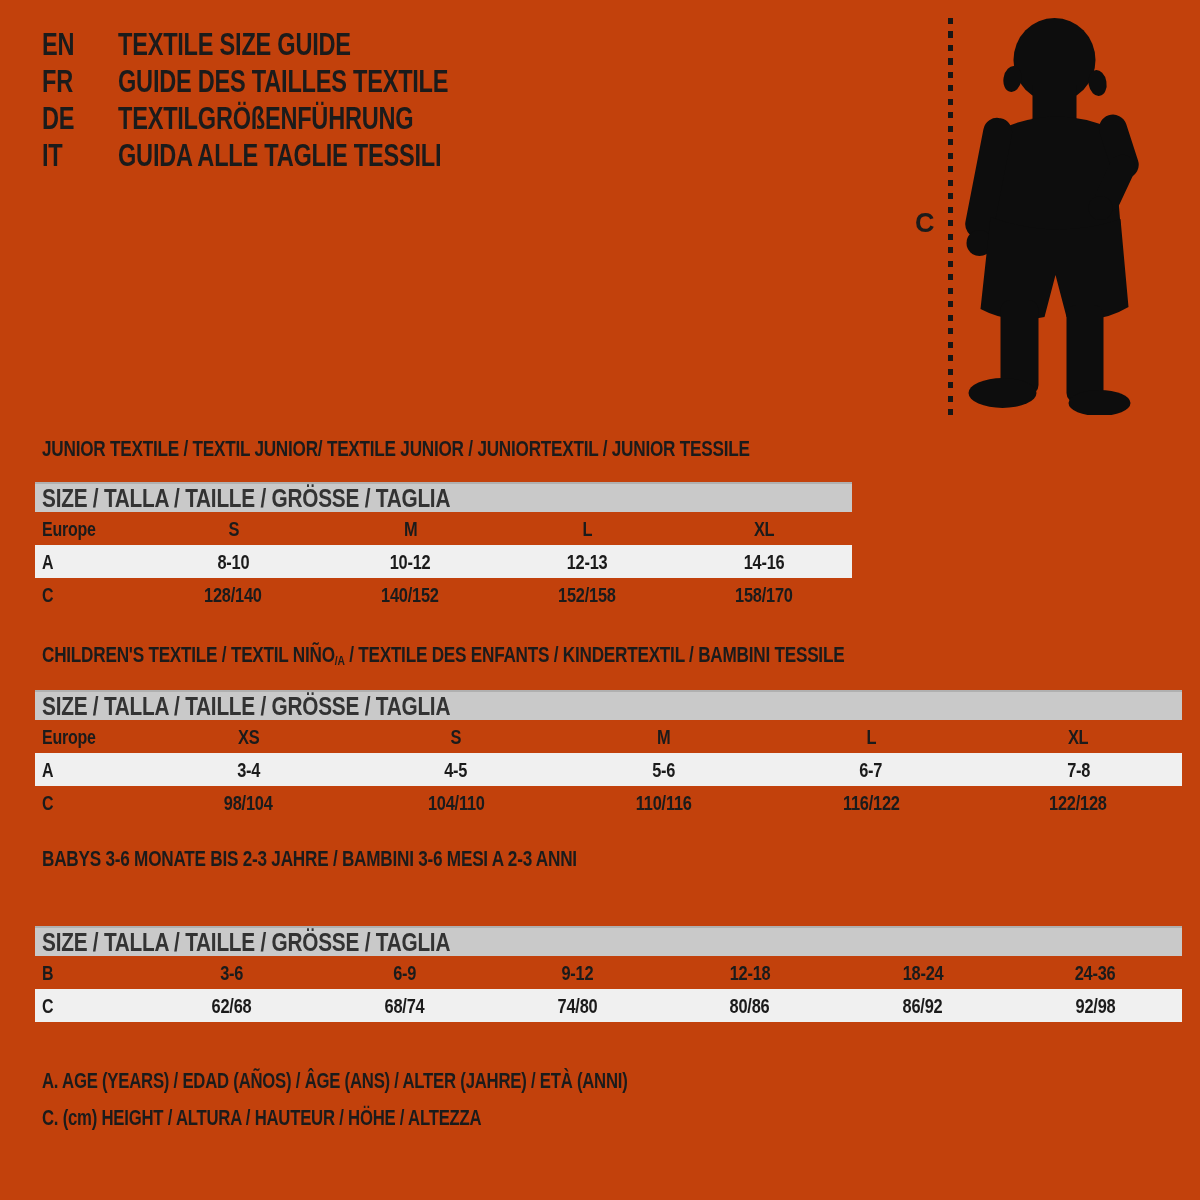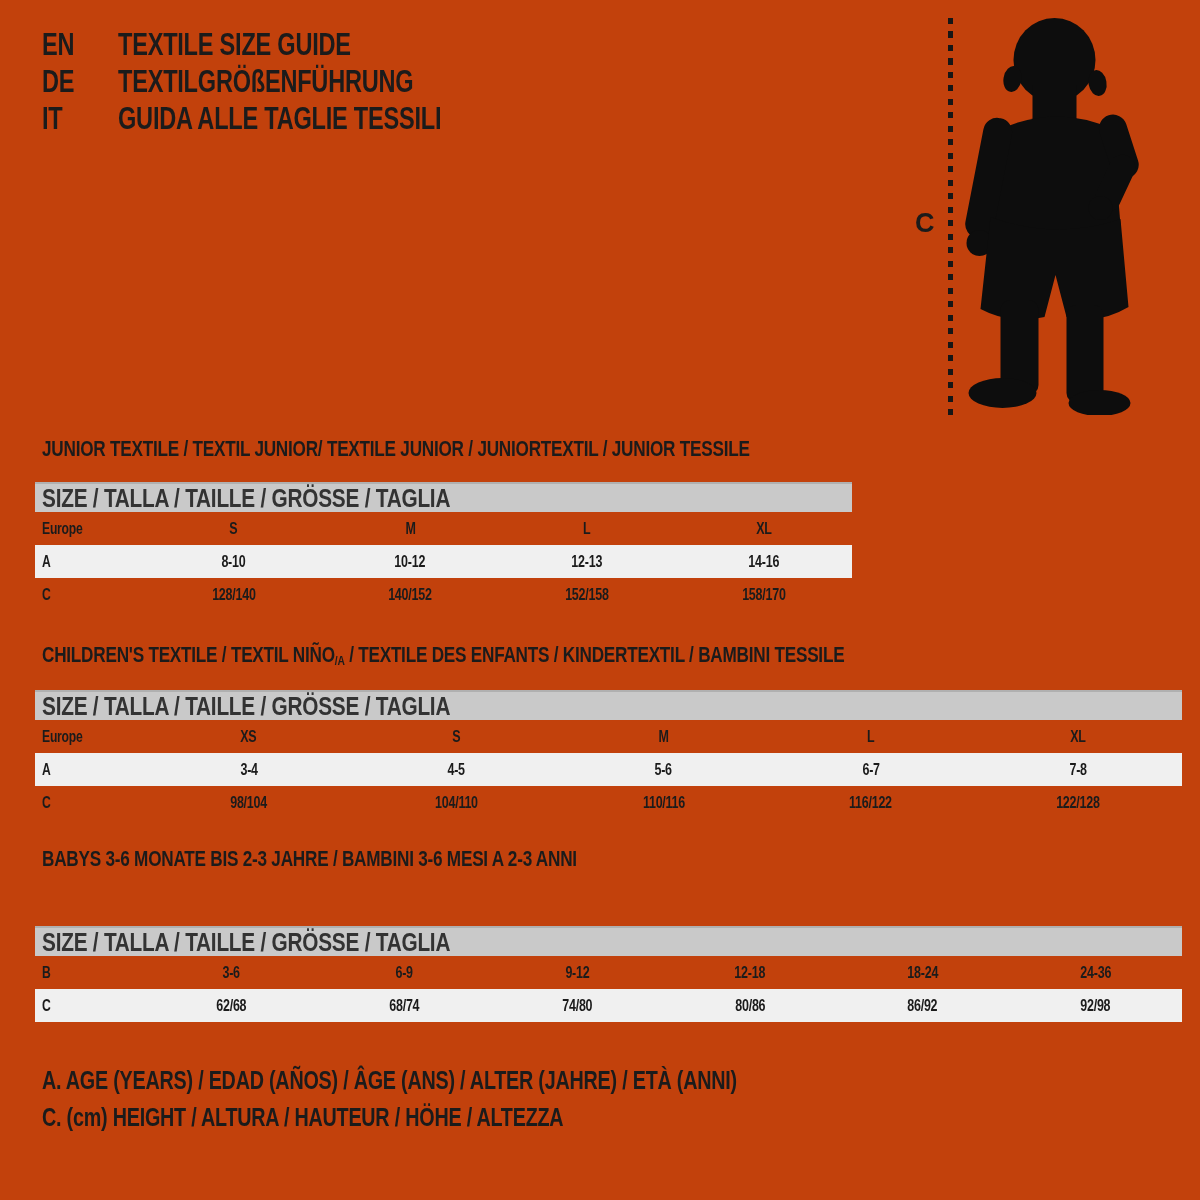--- a/index.html
+++ b/index.html
@@ -43,38 +43,42 @@
   .title-line{display:block;height:36px;}
 
   
   .tbl{position:absolute;left:35px;}
   .tbl-head{
     height:30px;display:flex;align-items:center;padding-left:7px;box-sizing:border-box;
     background:var(--table-header-bg);border-top:2px solid #b0b0b0;color:#333;
     font-size:26px;font-weight:700;
   }
   .tbl-head .cond{transform:scaleX(0.8);}
-  .tbl-row{display:flex;height:33px;align-items:center;font-size:16px;font-weight:700;}
+  .tbl-row{display:flex;height:33px;align-items:center;font-size:21px;font-weight:700;}
   .tbl-row.shade{background:var(--row-shade-bg);}
   .tbl-label{width:110px;flex:none;padding-left:7px;box-sizing:border-box;}
   .tbl-cell{flex:1 1 0;text-align:center;overflow:visible;}
 
   
   .legend{position:absolute;left:42px;top:1062px;}
-  .legend-line{height:37px;font-size:26px;font-weight:700;display:flex;align-items:center;}
+  .legend-line{height:37px;font-size:22px;font-weight:700;display:flex;align-items:center;}
 </style>
 </head>
 <body>
 
 <div class="page">
 
   <div class="lang-block">
     <div class="lang-row">
       <span class="lang-code"><span class="cond">EN</span></span>
       <span class="lang-title"><span class="cond">TEXTILE SIZE GUIDE</span></span>
+    </div>
+    <div class="lang-row">
+      <span class="lang-code"><span class="cond">FR</span></span>
+      <span class="lang-title"><span class="cond">GUIDE DES TAILLES TEXTILE</span></span>
     </div>
     <div class="lang-row">
       <span class="lang-code"><span class="cond">DE</span></span>
       <span class="lang-title"><span class="cond">TEXTILGRÖßENFÜHRUNG</span></span>
     </div>
     <div class="lang-row">
       <span class="lang-code"><span class="cond">IT</span></span>
       <span class="lang-title"><span class="cond">GUIDA ALLE TAGLIE TESSILI</span></span>
     </div>
   </div>

